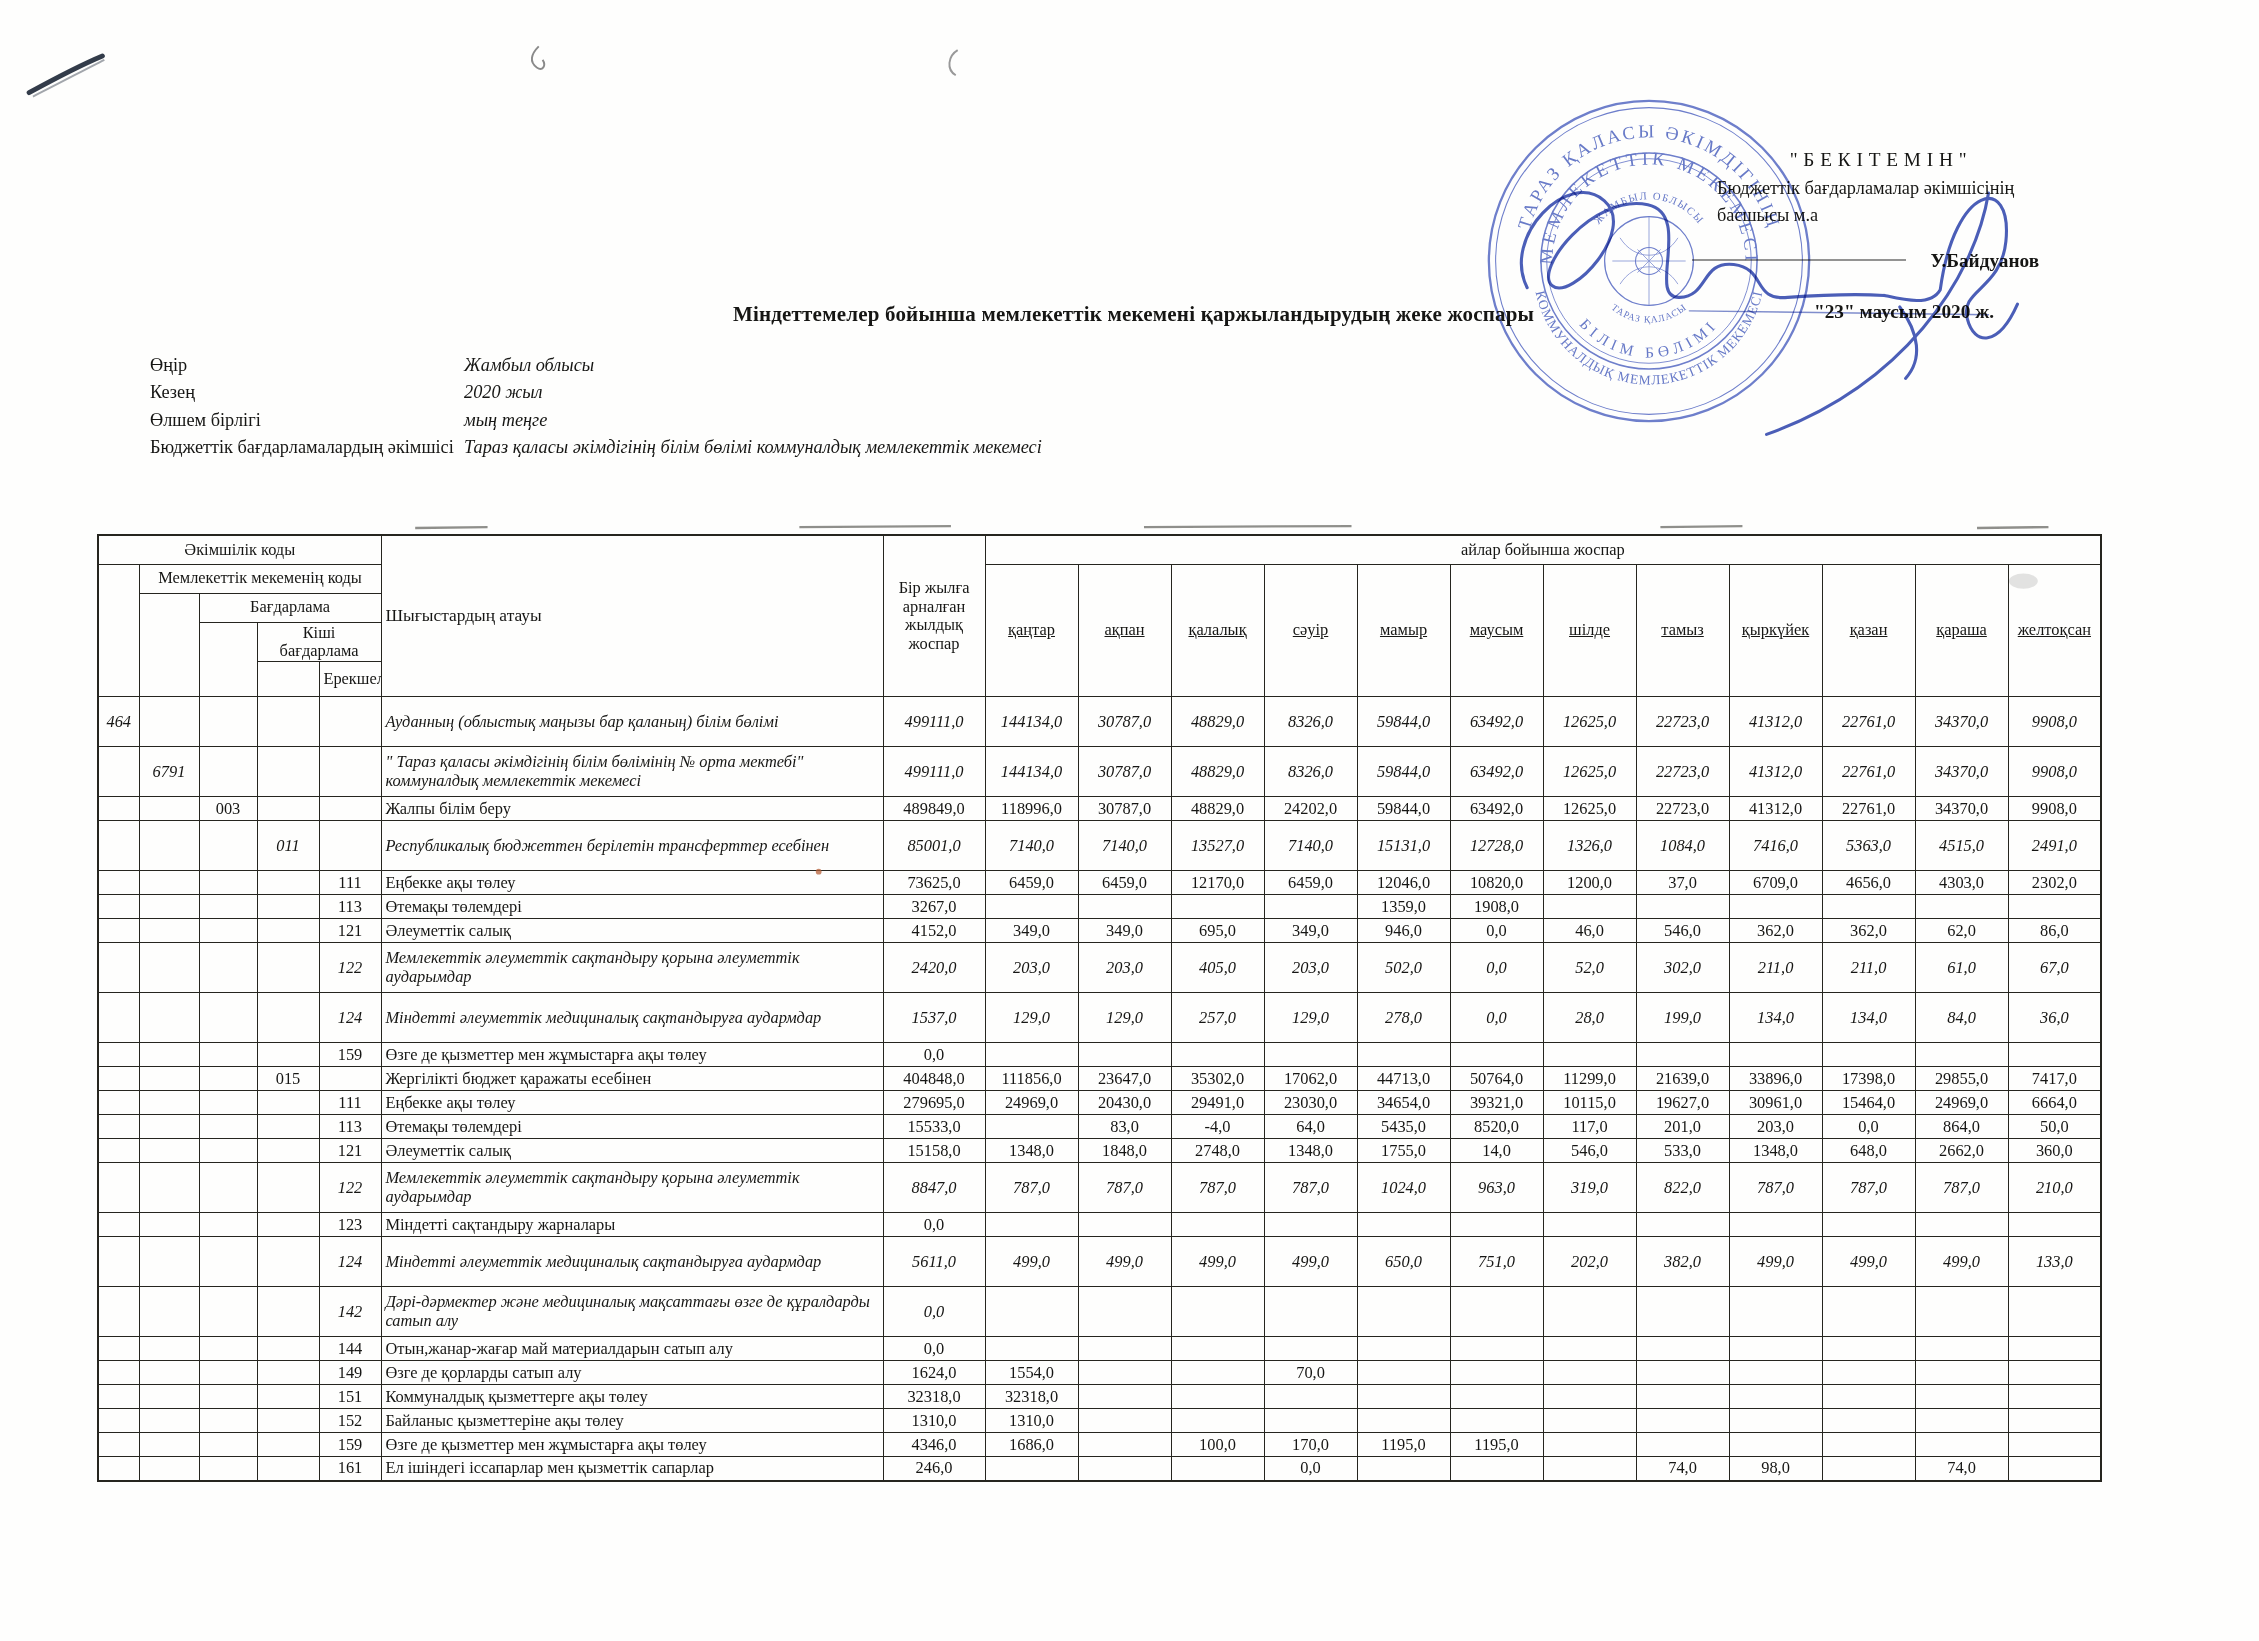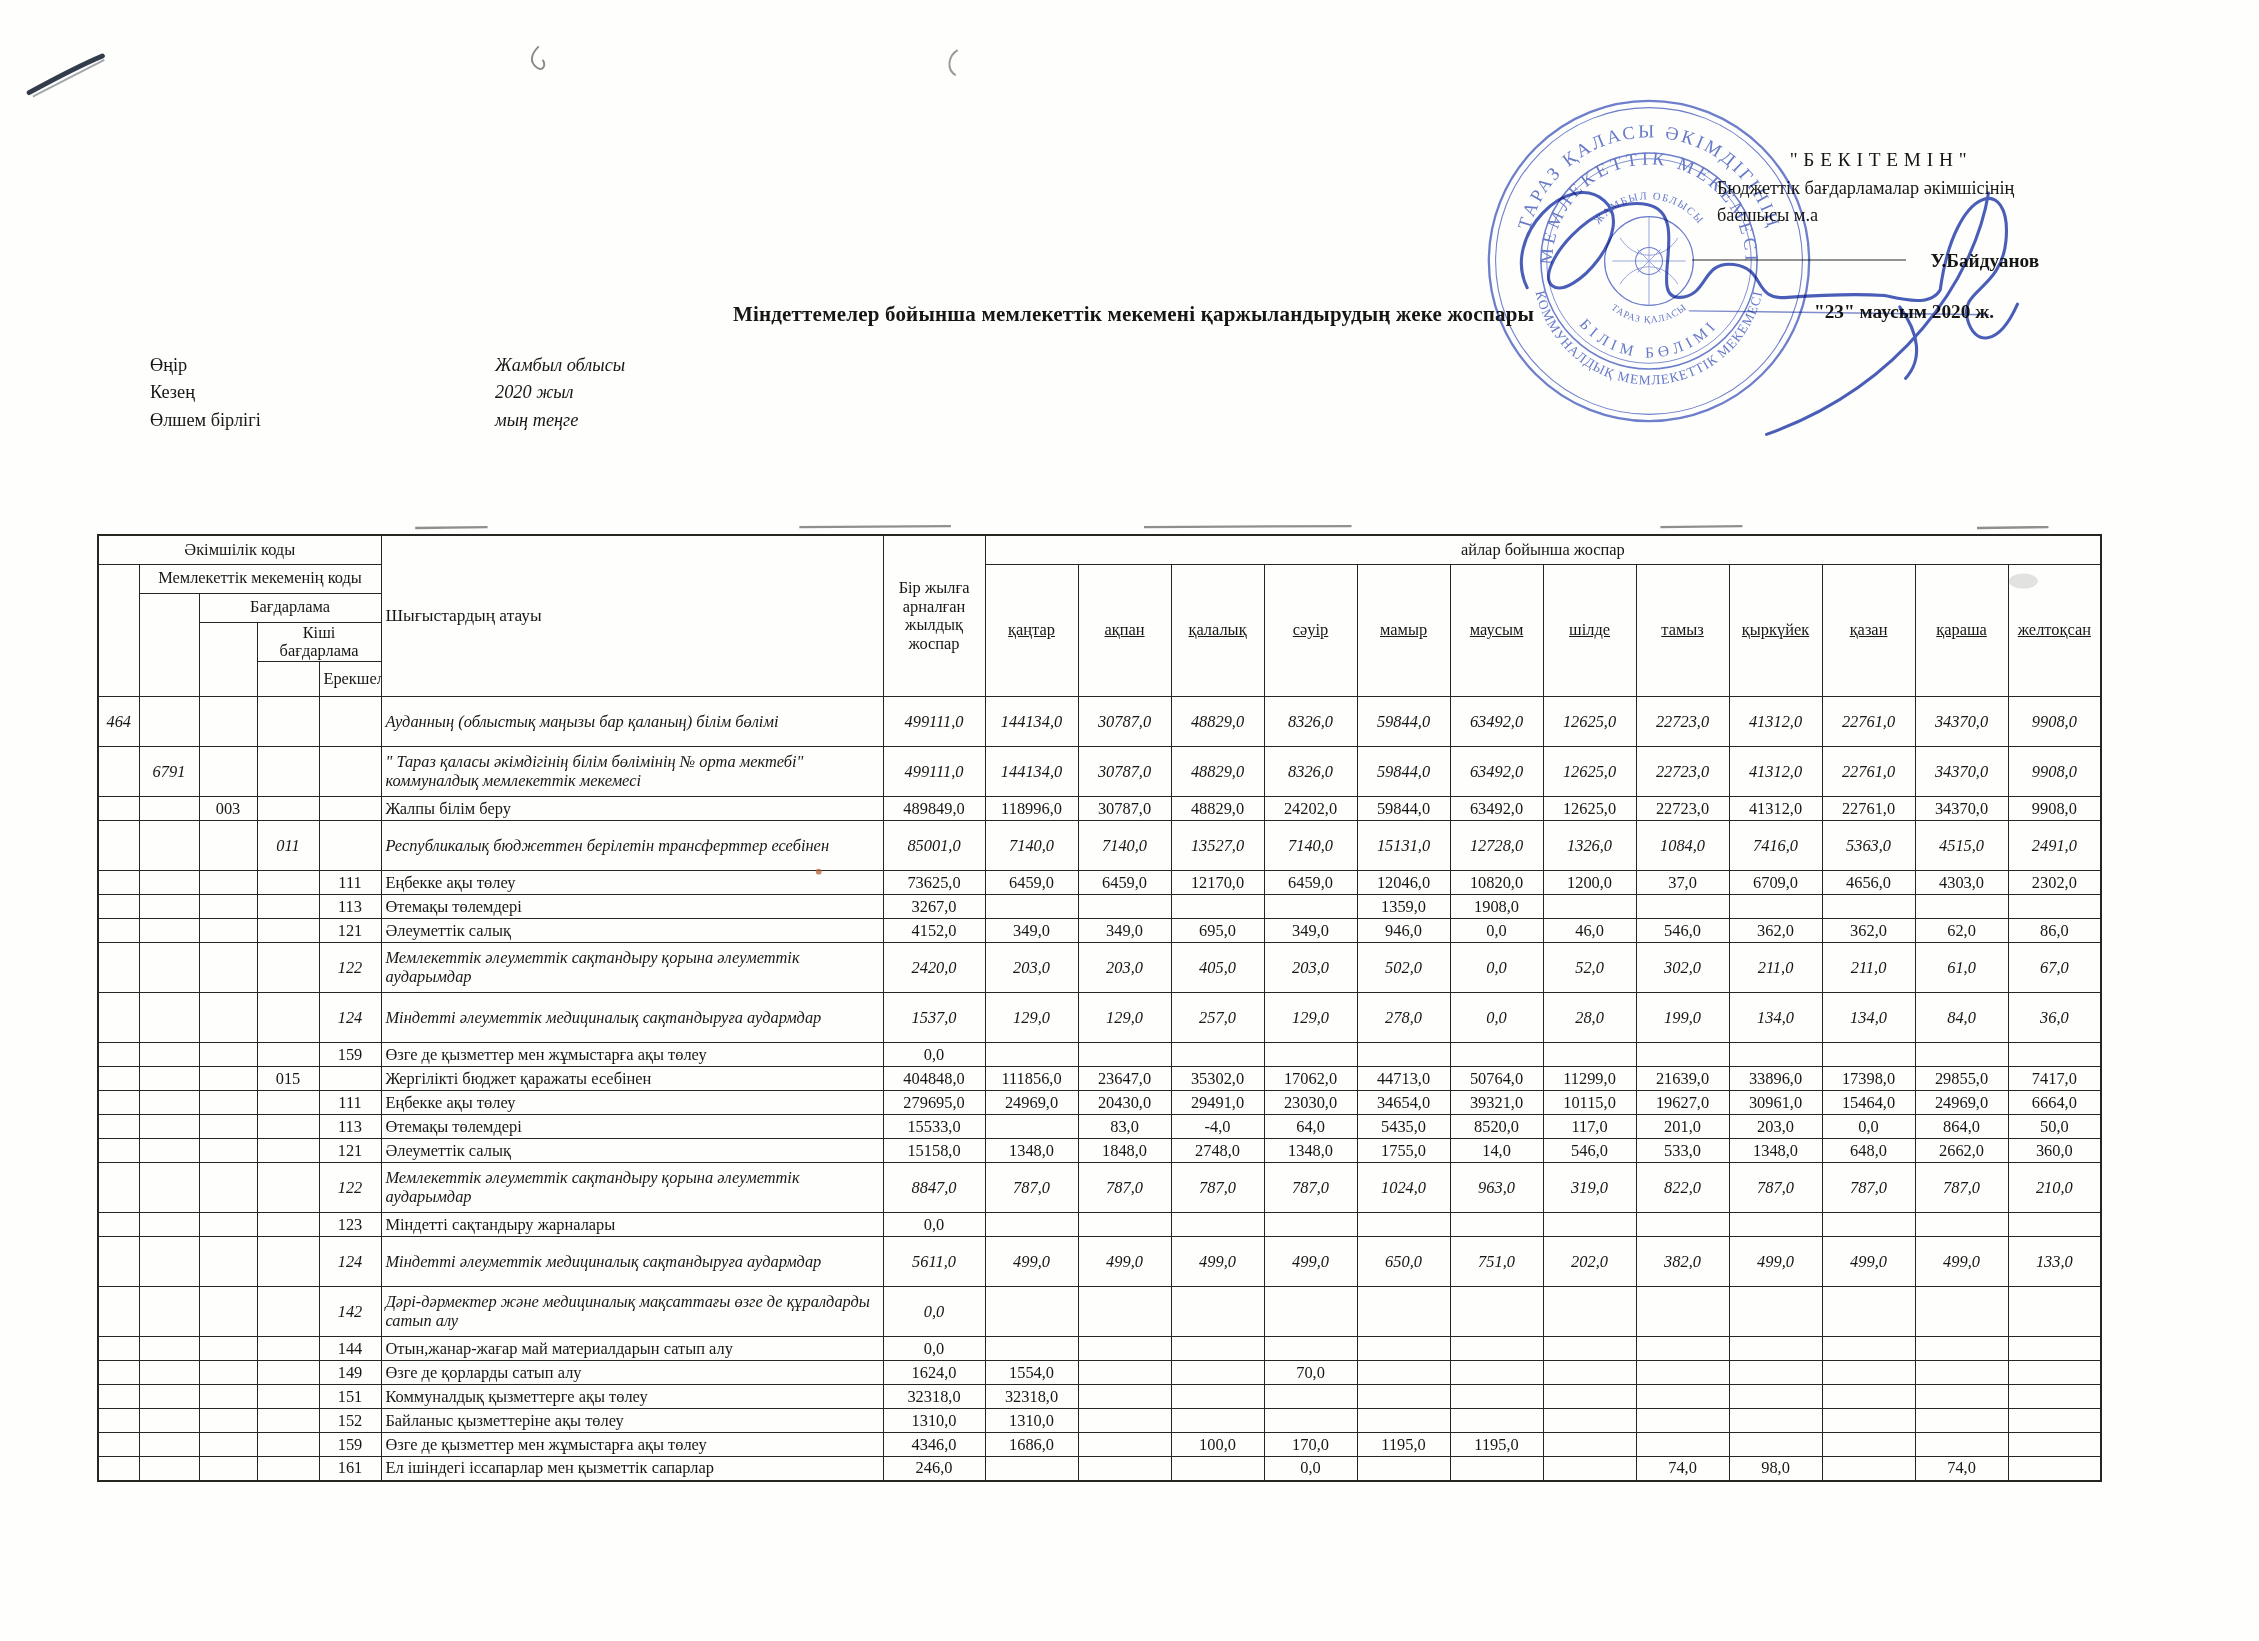--- a/index.html
+++ b/index.html
@@ -24,21 +24,21 @@
   
   .approval{position:absolute;left:1717px;top:147px;width:328px;font-size:18.3px;line-height:1.35;}
   .approve-word{text-align:center;letter-spacing:5.8px;font-size:19.3px;}
   .approve-line1{margin-top:2.9px;}
   .approve-line2{margin-top:1.9px;}
   .approve-signer{font-weight:bold;text-align:right;margin-top:21px;padding-right:5.8px;font-size:19.3px;}
   .approve-date{font-weight:bold;margin-top:25px;padding-left:97px;font-size:19.3px;white-space:nowrap;}
   .sign-underline{position:absolute;left:1692px;top:259px;width:214px;height:1.9px;background:#3a3a3a;opacity:.55;}
   
   .info{position:absolute;left:150px;top:355px;font-size:18.3px;}
-  .info-row{display:flex;margin-bottom:6.3px;gap:31px;}
+  .info-row{display:flex;margin-bottom:6.3px;}
   .info-label{width:314px;flex:0 0 314px;}
   .info-value{font-style:italic;}
   
   table.plan{
     position:absolute;left:97px;top:534px;width:1999px;
     border-collapse:collapse;table-layout:fixed;
     font-size:16.4px;
   }
   table.plan td, table.plan th{
     border:1.9px solid #26251f;
@@ -149,20 +149,24 @@
       <div class="info-value">Жамбыл облысы</div>
     </div>
     <div class="info-row">
       <div class="info-label">Кезең</div>
       <div class="info-value">2020 жыл</div>
     </div>
     <div class="info-row">
       <div class="info-label">Өлшем бірлігі</div>
       <div class="info-value">мың теңге</div>
     </div>
+    <div class="info-row">
+      <div class="info-label">Бюджеттік бағдарламалардың әкімшісі</div>
+      <div class="info-value">Тараз қаласы әкімдігінің білім  бөлімі коммуналдық мемлекеттік мекемесі</div>
+    </div>
   </div>
 
   <table class="plan">
     <colgroup>
       <col style="width:41px">
         <col style="width:60px">
         <col style="width:58px">
         <col style="width:62px">
         <col style="width:62px">
       <col style="width:502px">

